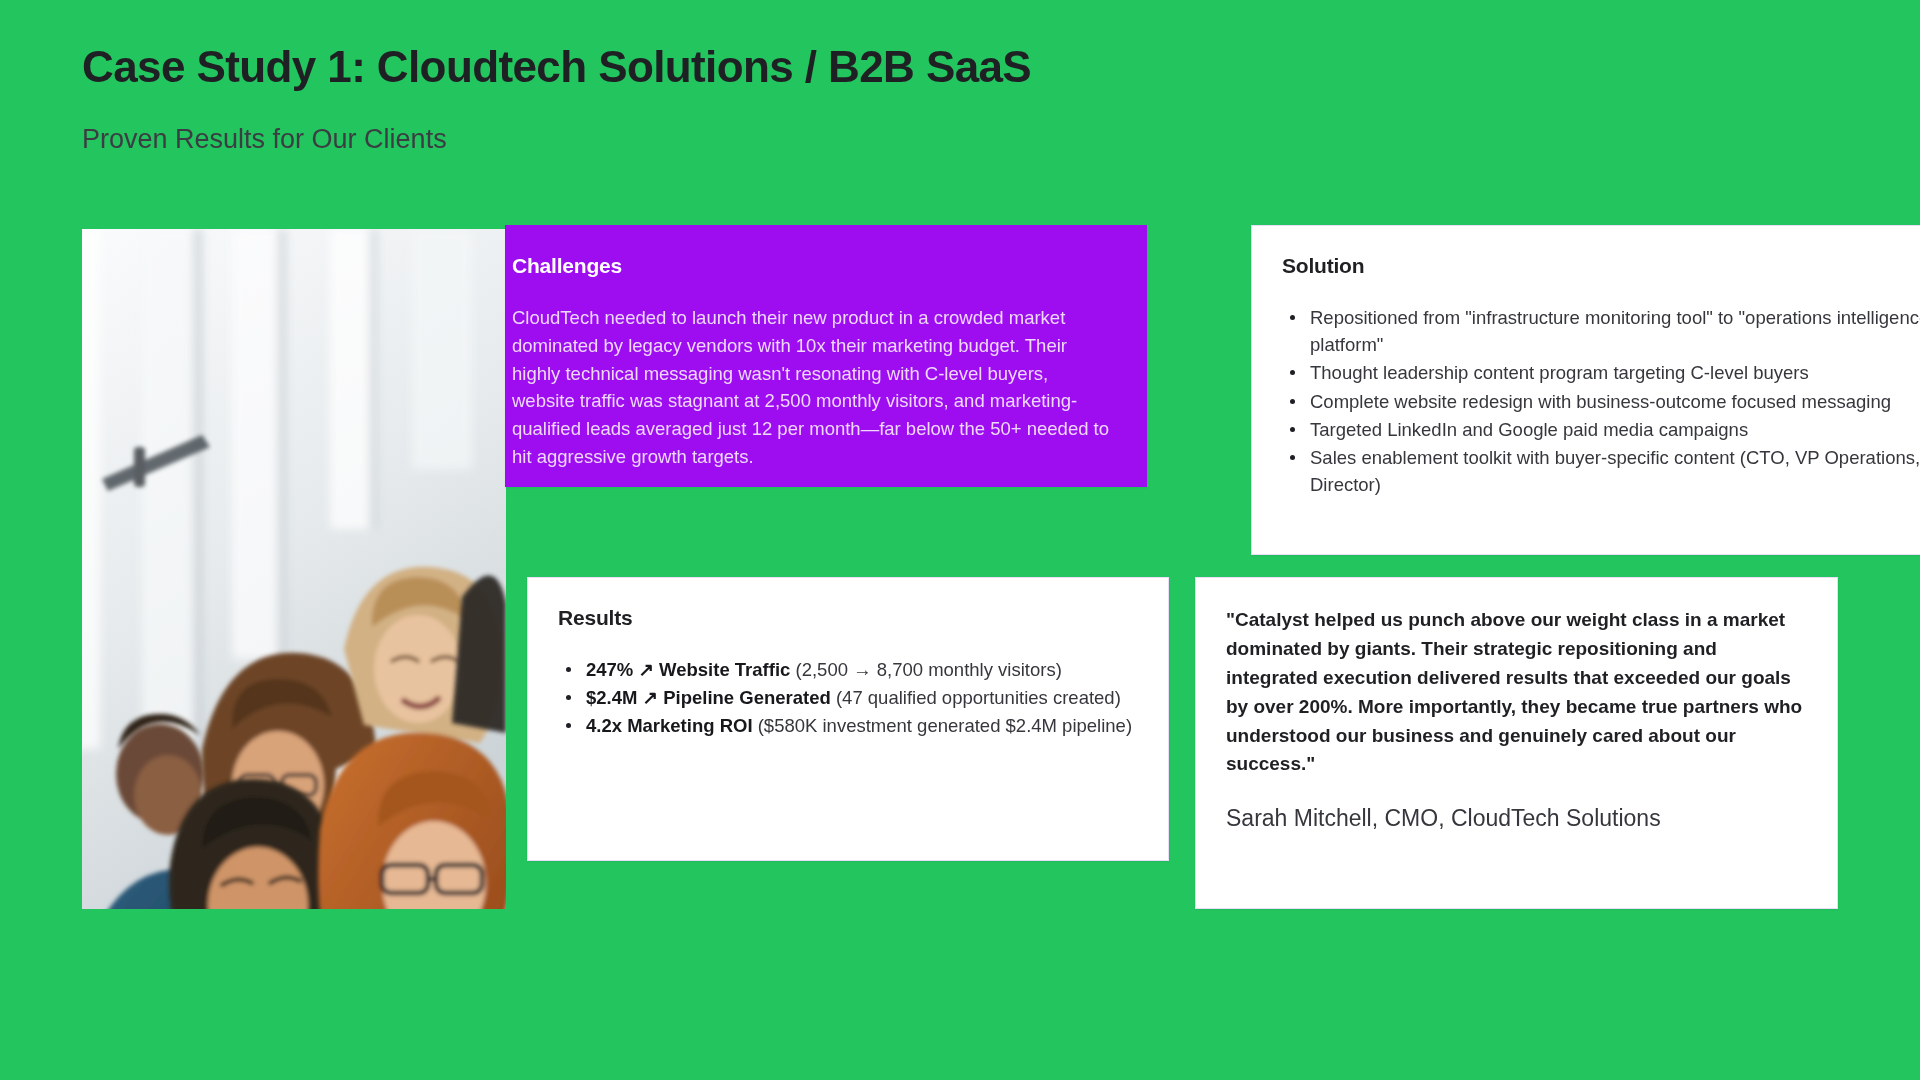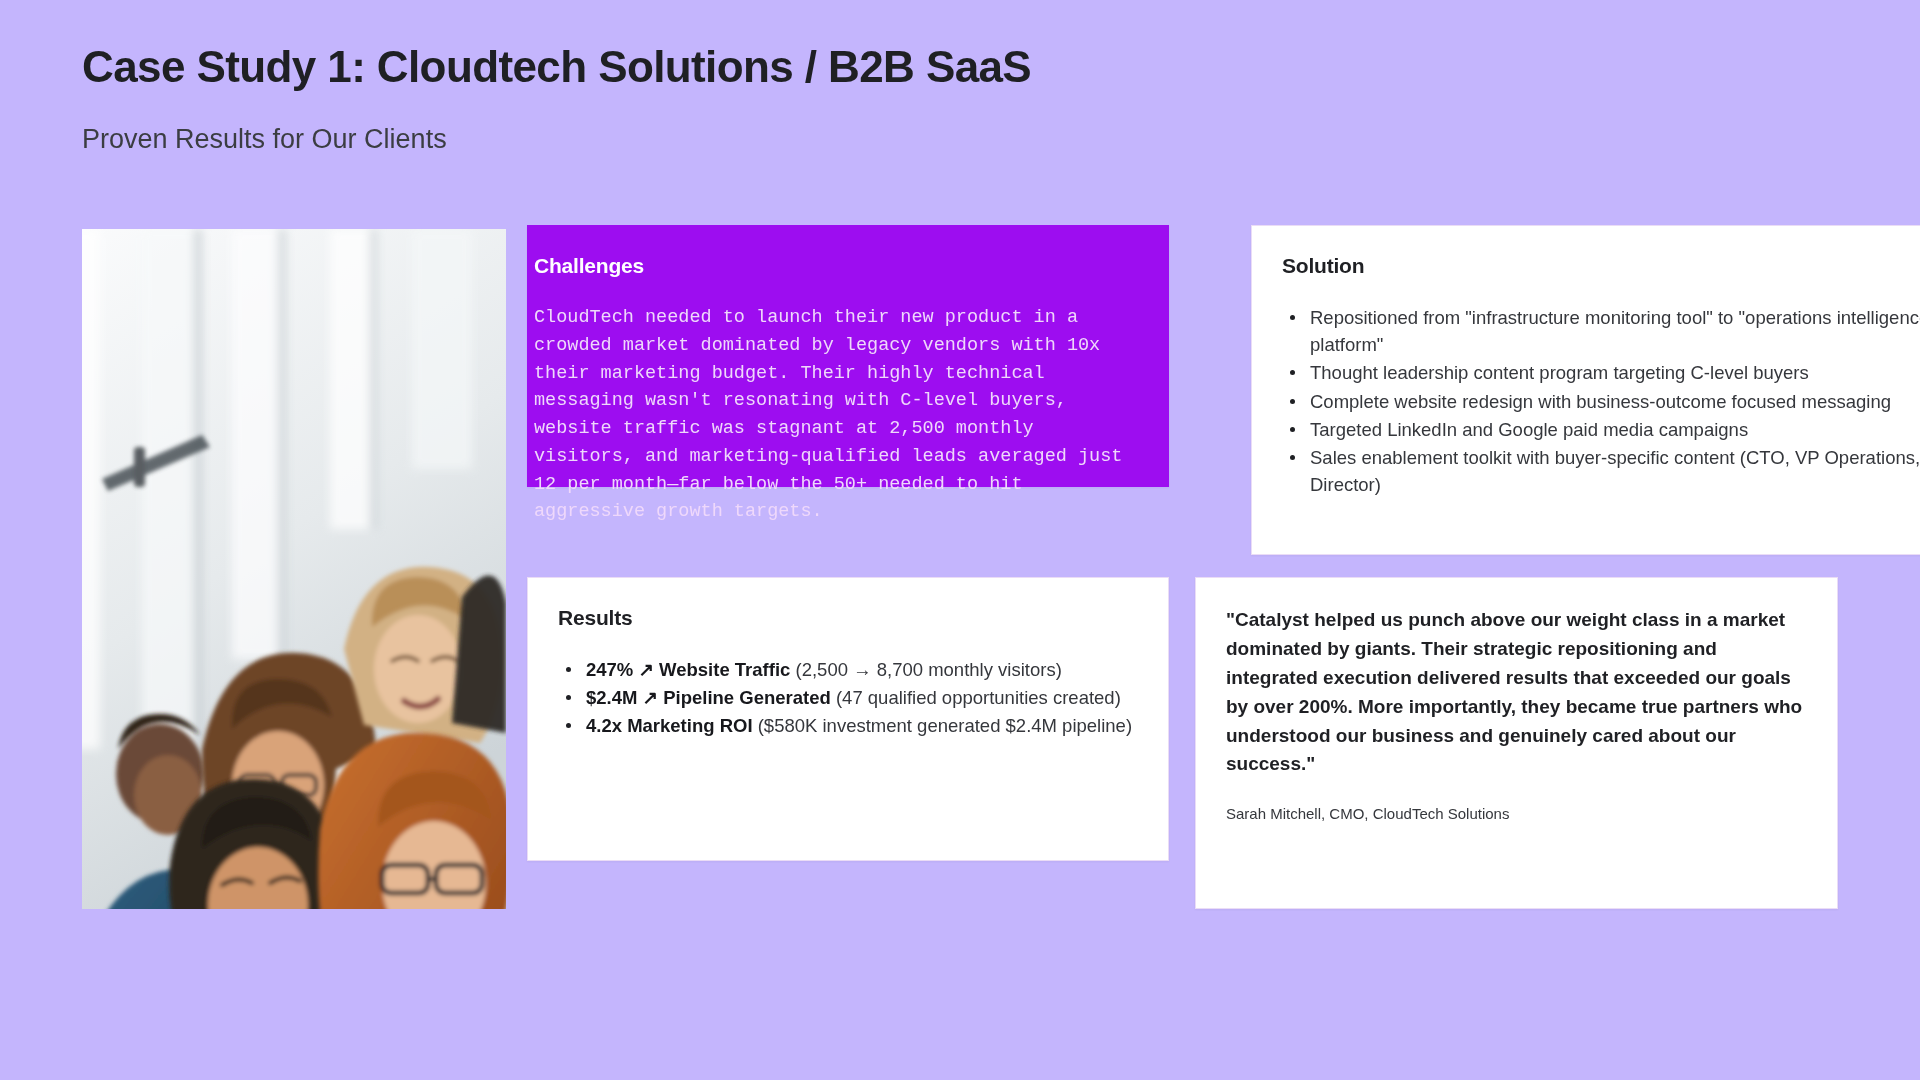--- a/index.html
+++ b/index.html
@@ -2,21 +2,21 @@
 <html><head>
 <meta charset="utf-8">
 <style>
   * { box-sizing: border-box; margin: 0; padding: 0; }
   html, body {
     width: 1920px; height: 1080px;
     background: #f5f5f6;
     font-family: "Liberation Sans", sans-serif;
     overflow: hidden;
   }
-  .slide { position: relative; width: 1920px; height: 1080px; background: #c4b5fd; }
+  .slide { position: relative; width: 1920px; height: 1080px; background: #22c55e; }
 
   .page-title {
     position: absolute; left: 82px; top: 42px;
     font-size: 44px; font-weight: 700; letter-spacing: -0.6px;
     color: #1f2024; white-space: nowrap;
   }
   .page-subtitle {
     position: absolute; left: 82px; top: 118px;
     font-size: 27px; font-weight: 400; color: #3b3d42;
     white-space: nowrap;
@@ -33,37 +33,36 @@
 
   
   .card {
     position: absolute;
     border: 1px solid #eadcf6;
     background: #ffffff;
     padding: 28px 30px 26px 30px;
     box-shadow: 0 1px 2px rgba(30,0,60,0.05);
   }
   .card.challenges {
-    left: 527px; top: 225px; width: 642px; height: 262px;
+    left: 505px; top: 225px; width: 642px; height: 262px;
     background: #9d0df0; border-color: #9d0df0; color: #fff; padding-left: 6px;
   }
   .card.solution  { left: 1251px; top: 225px; width: 733px; height: 330px; }
   .card.results   { left: 527px; top: 577px; width: 642px; height: 284px; }
   .card.quote     { left: 1195px; top: 577px; width: 643px; height: 332px; }
 
   .card-title {
     font-size: 21px; font-weight: 700; color: #1f2024;
     letter-spacing: -0.2px; margin-bottom: 26px;
   }
   .card.challenges .card-title { color: #ffffff; }
 
   .card-para {
     font-size: 18.5px; line-height: 1.5; color: #efd8fb;
     max-width: 600px;
-    font-family: Liberation Mono, monospace;
   }
 
   ul.bullets { list-style: none; }
   ul.bullets li {
     position: relative;
     padding-left: 28px;
     font-size: 18.5px; line-height: 1.47; color: #35373c;
     margin-bottom: 1px;
   }
   ul.bullets li::before {
@@ -71,21 +70,21 @@
     position: absolute; left: 8px; top: 11px;
     width: 5px; height: 5px; border-radius: 50%;
     background: #1f2024;
   }
   ul.bullets li b { font-weight: 700; color: #17181c; }
 
   .quote-text {
     font-size: 19px; line-height: 1.52; font-weight: 700;
     color: #1f2024; margin-bottom: 26px;
   }
-  .quote-attr { font-size: 15px; color: #35373c; }
+  .quote-attr { font-size: 23px; color: #35373c; }
 
   .sr { position: absolute; width: 1px; height: 1px; overflow: hidden; clip: rect(0 0 0 0); }
 </style>
 </head>
 <body>
 
 <div class="slide">
 
   <div class="page-title">Case Study 1: Cloudtech Solutions / B2B SaaS</div>
   <div class="page-subtitle">Proven Results for Our Clients</div>

